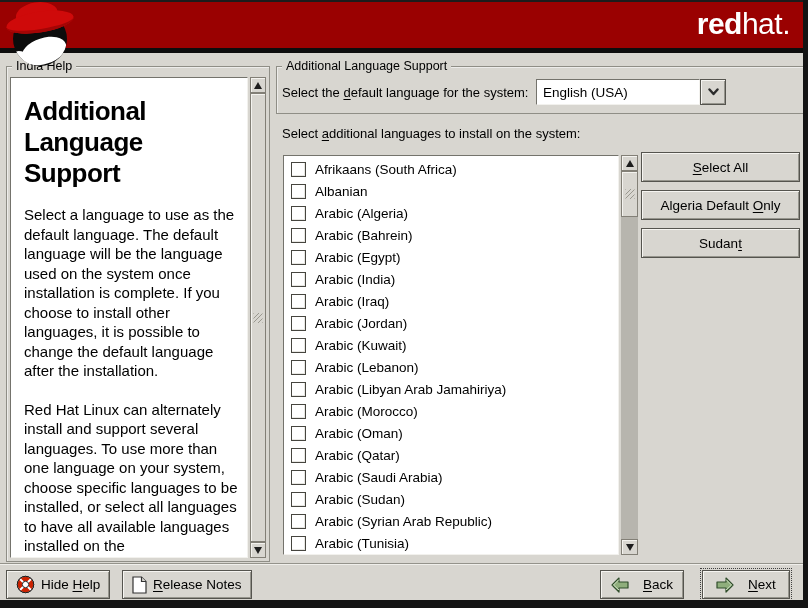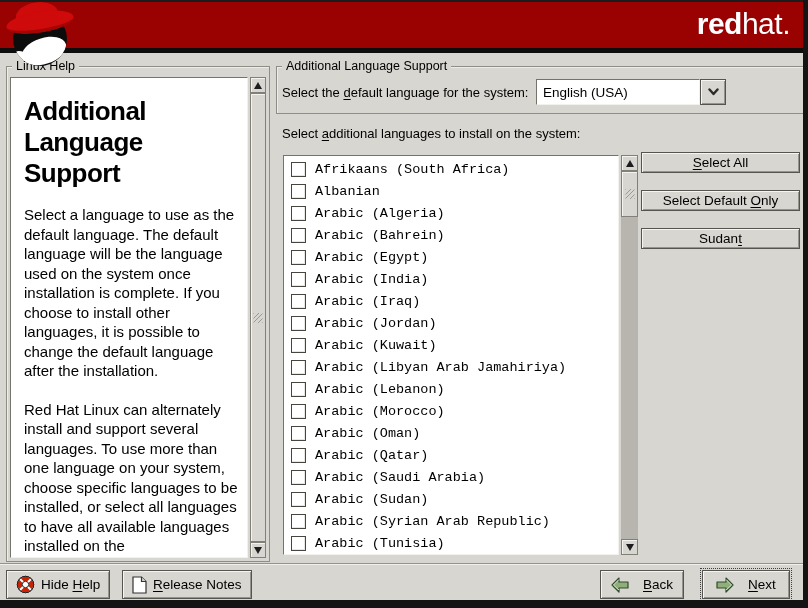--- a/index.html
+++ b/index.html
@@ -54,32 +54,32 @@
   .combo-btn{width:26px;background:#d8d6d0;border:1px solid #55544e;
              box-shadow:inset 1px 1px 0 #f6f5f1, inset -1px -1px 0 #96958d;
              display:flex;align-items:center;justify-content:center;box-sizing:border-box;}
 
   .additional-label{position:absolute;left:282px;top:126px;font-size:13px;}
 
   
   .listbox{position:absolute;left:283px;top:155px;width:355px;height:400px;display:flex;}
   .list-view{flex:1;background:#fff;border:1px solid;border-color:#74736c #f2f1ed #f2f1ed #74736c;
              overflow:hidden;padding-top:2px;margin-right:2px;}
-  .list-row{height:22px;display:flex;align-items:center;padding-left:7px;font-size:13.5px;font-family:Liberation Mono, monospace;}
+  .list-row{height:22px;display:flex;align-items:center;padding-left:7px;font-size:13.5px;}
   .cb{width:13px;height:13px;flex:0 0 13px;background:#fff;border:1px solid #46453f;
       box-shadow:inset -1px -1px 0 #e8e7e3;margin-right:9px;}
   .row-label{white-space:nowrap;}
 
   
   .btn{background:#d8d6d0;border:1px solid #55544e;
        box-shadow:inset 1px 1px 0 #f6f5f1, inset -1px -1px 0 #96958d;
        font-size:13.5px;display:flex;align-items:center;justify-content:center;
        box-sizing:border-box;cursor:default;}
   .mn{text-decoration:underline;text-underline-offset:2px;}
-  .side-btn{position:absolute;left:641px;width:159px;height:21px;}
+  .side-btn{position:absolute;left:641px;width:159px;height:30px;}
   #btn-select-all{top:152px;}
   #btn-select-default{top:190px;}
   #btn-reset{top:228px;}
 
   
   .footer-sep{position:absolute;left:0;top:563px;width:808px;height:0;border-top:1px solid #94938b;box-shadow:0 1px 0 #f0efeb;}
   .footer-btn{position:absolute;top:570px;height:29px;padding:0 9px;gap:6px;}
   #btn-hide-help{left:6px;align-items:center;}
   #btn-release-notes{left:122px;}
   #btn-back{left:600px;width:84px;gap:14px;}
@@ -106,21 +106,21 @@
     <g transform="rotate(-9 36 20)">
       <ellipse cx="34" cy="12" rx="21" ry="12" fill="#cf0a0a"></ellipse>
       <ellipse cx="36" cy="20" rx="34" ry="10.5" fill="#cf0a0a"></ellipse>
       <path d="M2,20 a34,10.5 0 0 0 68,0 a34,7 0 0 1 -68,0" fill="#a30505"></path>
     </g>
   </svg>
 </div>
 <div class="brand"><span class="b1">red</span><span class="b2">hat</span><span class="b2">.</span></div>
 
 <div class="frame help-frame">
-  <span class="frame-label">Linux Help</span>
+  <span class="frame-label">India Help</span>
   <div class="help-inner">
     <div class="help-text">
       <h2>Additional Language Support</h2>
       <p>Select a language to use as the default language. The default language will be the language used on the system once installation is complete. If you choose to install other languages, it is possible to change the default language after the installation.</p>
       <p>Red Hat Linux can alternately install and support several languages. To use more than one language on your system, choose specific languages to be installed, or select all languages to have all available languages installed on the</p>
     </div>
     <div class="scrollbar">
       <div class="sb-btn">
           <span class="tri-up"></span>
         </div>
@@ -184,25 +184,25 @@
       <div class="list-row">
         <span class="cb"></span>
         <span class="row-label">Arabic (Jordan)</span>
       </div>
       <div class="list-row">
         <span class="cb"></span>
         <span class="row-label">Arabic (Kuwait)</span>
       </div>
       <div class="list-row">
         <span class="cb"></span>
+        <span class="row-label">Arabic (Lebanon)</span>
+      </div>
+      <div class="list-row">
+        <span class="cb"></span>
         <span class="row-label">Arabic (Libyan Arab Jamahiriya)</span>
-      </div>
-      <div class="list-row">
-        <span class="cb"></span>
-        <span class="row-label">Arabic (Lebanon)</span>
       </div>
       <div class="list-row">
         <span class="cb"></span>
         <span class="row-label">Arabic (Morocco)</span>
       </div>
       <div class="list-row">
         <span class="cb"></span>
         <span class="row-label">Arabic (Oman)</span>
       </div>
       <div class="list-row">
@@ -237,21 +237,21 @@
     <div class="sb-btn">
         <span class="tri-down"></span>
       </div>
   </div>
 </div>
 
 <div class="btn side-btn" id="btn-select-all">
     <span><span class="mn">S</span><span>elect All</span></span>
   </div>
 <div class="btn side-btn" id="btn-select-default">
-    <span><span>Select Default </span><span class="mn">O</span><span>nly</span></span>
+    <span><span>Algeria Default </span><span class="mn">O</span><span>nly</span></span>
   </div>
 <div class="btn side-btn" id="btn-reset">
     <span><span>Sudan</span><span class="mn">t</span></span>
   </div>
 
 <div class="footer-sep"></div>
 
 <div class="btn footer-btn" id="btn-hide-help">
   <span class="icon">
     <svg width="19" height="19" viewBox="0 0 19 19">

